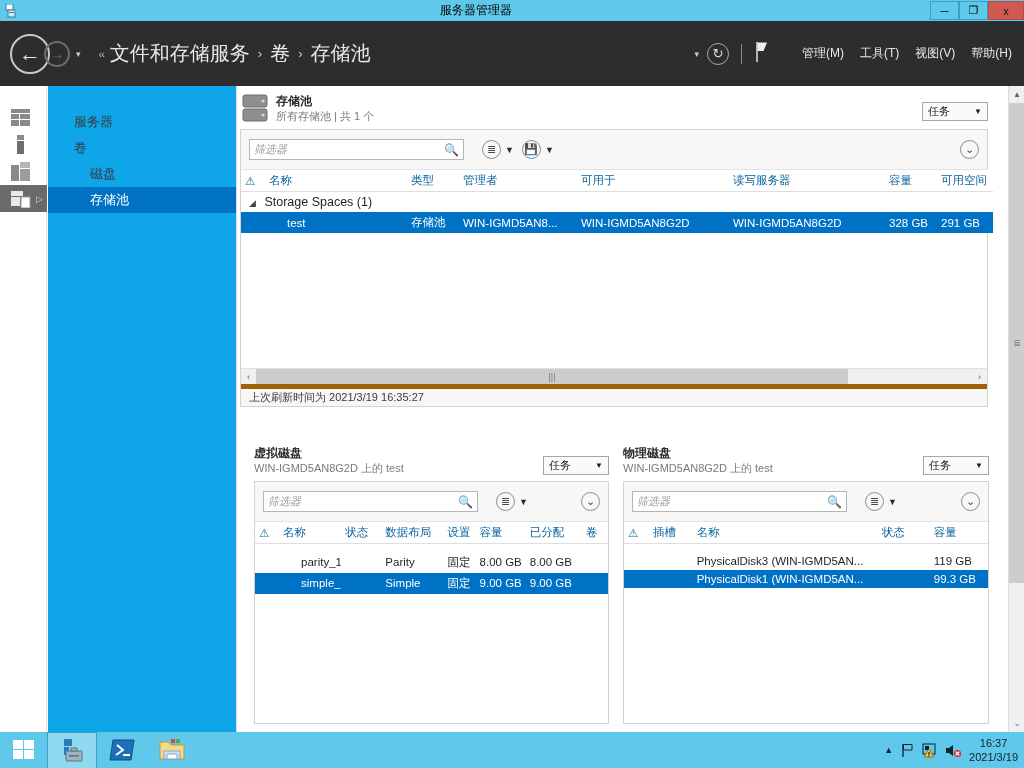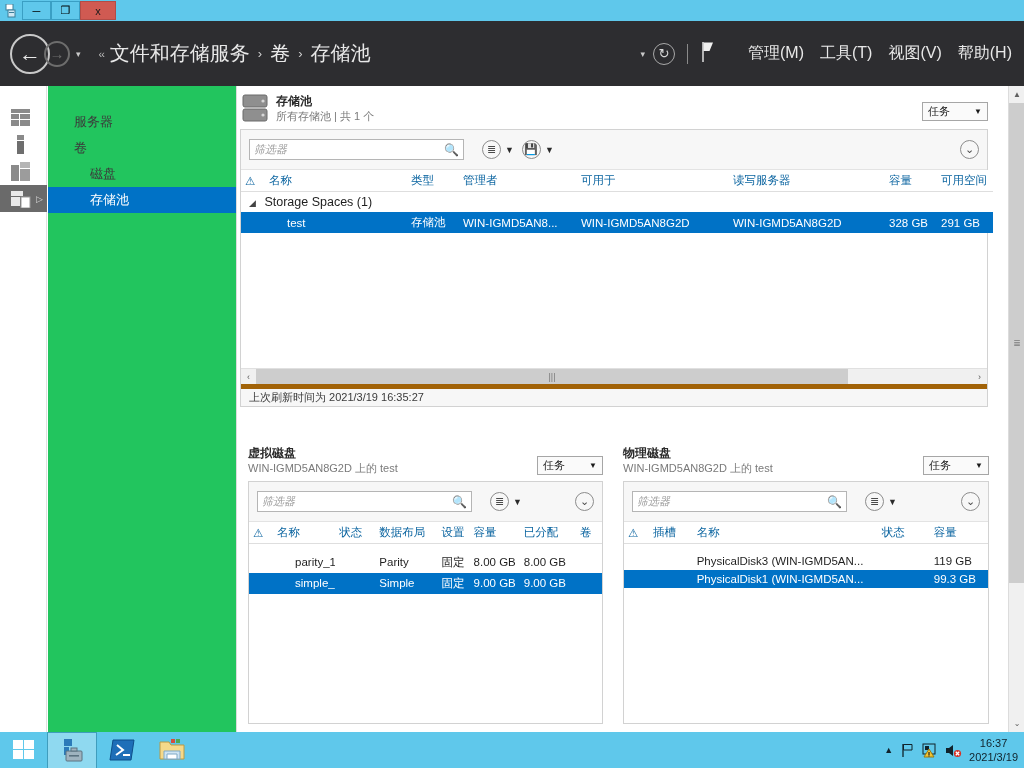--- a/index.html
+++ b/index.html
@@ -60,38 +60,38 @@
   #navbar .nav-right {
     margin-left: auto; display: flex; align-items: center; gap: 0px; padding-right: 12px;
   }
   .icon-refresh {
     width: 22px; height: 22px; border-radius: 50%; border: 1px solid #a8a8a8;
     color: #d6d6d6; font-size: 13px; display: flex; align-items: center; justify-content: center;
     cursor: pointer; margin-left: 8px;
   }
   .nav-divider { width:1px; height:20px; background:#8a8a8a; margin: 0 12px; }
   .flag-icon { margin-right: 16px; cursor: pointer; }
-  .menu-link { color: #e8e8e8; font-size: 16px; margin-left: 16px; cursor: pointer; }
+  .menu-link { color: #e8e8e8; font-size: 12px; margin-left: 16px; cursor: pointer; }
 
   
   #rail {
     position: absolute; left: 0; top: 86px; width: 47px; height: 646px;
     background: #ffffff; border-right: 1px solid #e0e0e0;
   }
   .rail-item {
     width: 47px; height: 27px; display: flex; align-items: center; padding-left: 11px;
     cursor: pointer; position: relative;
   }
   .rail-item.active { background: #6a6a6a; width: 47px; }
   .rail-arrow { position: absolute; right: 4px; color: #d8d8d8; font-size: 9px; }
 
   
   #sidebar {
     position: absolute; left: 48px; top: 86px; width: 189px; height: 646px;
-    background: #22c55e; border-right: 1px solid #dcdcdc;
+    background: #0ea5e9; border-right: 1px solid #dcdcdc;
   }
   .tree-item {
     height: 26px; line-height: 26px; font-size: 13px; color: #3b3b3b;
     padding-left: 26px; cursor: pointer; white-space: nowrap;
   }
   .tree-item.level2 { padding-left: 42px; }
   .tree-item.selected { background: #0072c6; color: #ffffff; }
 
   
   #content {
@@ -182,20 +182,21 @@
 <body>
 
 <div id="titlebar">
   <span class="tb-icon">
     <svg width="13" height="14" viewBox="0 0 13 14">
       <rect x="1" y="0" width="7" height="6" fill="#ffffff" stroke="#3a7e99"></rect>
       <rect x="3" y="6" width="7" height="7" fill="#cfe8f3" stroke="#3a7e99"></rect>
       <rect x="4" y="8" width="5" height="1" fill="#3a7e99"></rect>
     </svg>
   </span>
+  <span class="tb-title">服务器管理器</span>
   <span class="wbtns">
     <span class="wbtn">─</span>
     <span class="wbtn">❐</span>
     <span class="wbtn close">x</span>
   </span>
 </div>
 
 <div id="navbar">
   <span class="circ-btn">←</span>
   <span class="circ-btn small">→</span>
@@ -351,21 +352,21 @@
         <span class="hs-btn">‹</span>
         <span class="hs-track">
           <span class="hs-thumb" style="width:592px;">|||</span>
         </span>
         <span class="hs-btn">›</span>
       </div>
       <div class="statusbar" style="position:absolute;bottom:0;left:0;right:0;">上次刷新时间为 2021/3/19 16:35:27</div>
     </div>
   </div>
 
-  <div style="position:absolute; left:10px; top:360px; width:355px;">
+  <div style="position:absolute; left:16px; top:360px; width:355px;">
     <div class="panel-head" style="padding-top:0;">
       <span style="display:flex;flex-direction:column;">
         <span class="ph-title">虚拟磁盘</span>
         <span class="ph-sub">WIN-IGMD5AN8G2D 上的 test</span>
       </span>
       <span class="tasks-btn" style="margin-top:10px;">
         <span>任务</span>
         <span class="tb-caret">▼</span>
       </span>
     </div>

